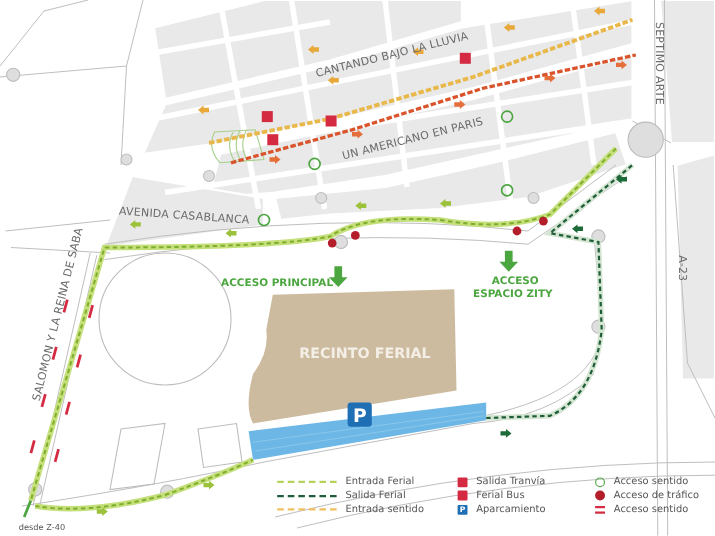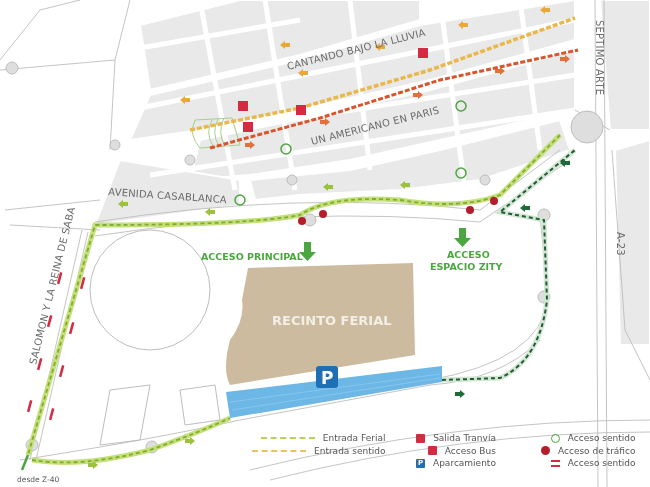--- a/index.html
+++ b/index.html
@@ -4,21 +4,21 @@
 <style>
   html,body{margin:0;padding:0;background:#fff;}
   body{width:650px;height:487px;overflow:hidden;position:relative;font-family:"DejaVu Sans","Liberation Sans",sans-serif;}
   #map{position:absolute;left:0;top:0;width:650px;height:487px;}
   .street-label{font-family:"DejaVu Sans",sans-serif;font-size:10px;fill:#6b6b6b;letter-spacing:0.2px;}
   .access-label{font-family:"DejaVu Sans",sans-serif;font-weight:bold;font-size:9.5px;fill:#4ca640;}
   .venue-label{font-family:"DejaVu Sans",sans-serif;font-weight:bold;font-size:13px;fill:#f4efe6;}
   .small-label{font-family:"DejaVu Sans",sans-serif;font-size:7.5px;fill:#555;}
   .legend{position:absolute;left:252px;top:432px;width:398px;height:50px;}
   .legend-col{position:absolute;top:0;}
-  .legend-item{display:flex;align-items:center;height:12px;margin-bottom:0.5px;justify-content:flex-end;}
+  .legend-item{display:flex;align-items:center;height:12px;margin-bottom:0.5px;}
   .legend-text{font-family:"DejaVu Sans",sans-serif;font-size:9px;color:#555;white-space:nowrap;}
   .dash{width:54px;height:0;border-top:2px dashed;margin-right:8px;}
   .sq{width:9px;height:9px;border-radius:1px;margin-right:8px;display:inline-flex;align-items:center;justify-content:center;color:#fff;font-size:7px;font-weight:bold;font-family:"DejaVu Sans",sans-serif;}
 </style>
 </head>
 <body>
 
 <svg id="map" viewBox="0 0 650 487" xmlns="http://www.w3.org/2000/svg">
   <defs>
     <g id="arrowL">
@@ -195,32 +195,36 @@
   <text class="small-label" x="17" y="482">desde Z-40</text>
 </svg>
 
 <div class="legend">
   <div class="legend-col" style="left:0;">
     <div class="legend-item">
         <span class="dash" style="border-color:#b5d25a"></span>
         <span class="legend-text">Entrada Ferial</span>
       </div>
     <div class="legend-item">
+        <span class="dash" style="border-color:#1e5c3a"></span>
+        <span class="legend-text">Salida Ferial</span>
+      </div>
+    <div class="legend-item">
         <span class="dash" style="border-color:#f0c060"></span>
         <span class="legend-text">Entrada sentido</span>
       </div>
   </div>
   <div class="legend-col" style="left:164px;">
     <div class="legend-item">
         <span class="sq" style="background:#d42b43"></span>
         <span class="legend-text">Salida Tranvía</span>
       </div>
     <div class="legend-item">
         <span class="sq" style="background:#d42b43"></span>
-        <span class="legend-text">Acceso Bus</span>
+        <span class="legend-text">Ferial Bus</span>
       </div>
     <div class="legend-item">
         <span class="sq" style="background:#1f6fb5">P</span>
         <span class="legend-text">Aparcamiento</span>
       </div>
   </div>
   <div class="legend-col" style="left:289px;">
     <div class="legend-item">
         <span class="sq" style="border:1.5px solid #4ca640;border-radius:50%;width:7px;height:7px;"></span>
         <span class="legend-text">Acceso sentido</span>

